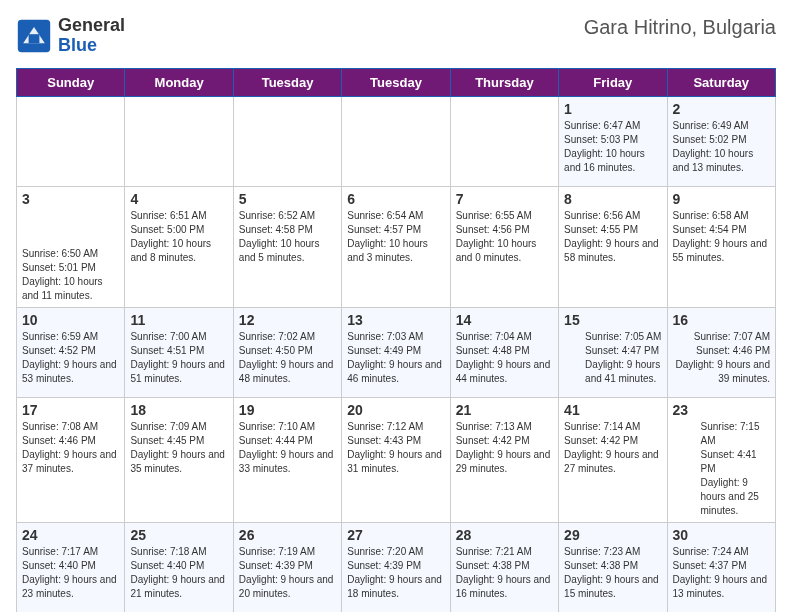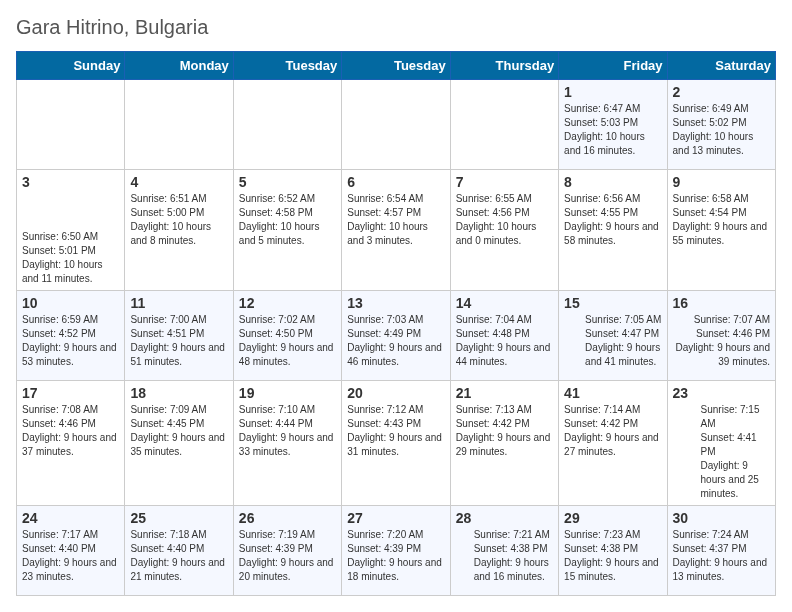--- a/index.html
+++ b/index.html
@@ -60,26 +60,26 @@
       color: #555;
     }
 
     .calendar-table {
       width: 100%;
       border-collapse: collapse;
       table-layout: fixed;
     }
 
     .calendar-table thead tr th {
-      background-color: #0369a1;
+      background-color: #701a75;
       color: #fff;
       padding: 6px 4px;
       font-size: 13px;
       font-weight: bold;
-      text-align: right;
+      text-align: center;
       border: 1px solid #1a5fb4;
     }
 
     .calendar-table tbody tr td {
       vertical-align: top;
       padding: 4px 5px;
       border: 1px solid #ccc;
       height: 90px;
       font-size: 10.5px;
       color: #333;
@@ -108,20 +108,31 @@
     }
 
     .empty-cell {
       background: #fff !important;
     }
   </style>
 </head>
 <body>
 
 <div class="header-section">
+  <div class="logo">
+    <svg class="logo-icon" viewBox="0 0 40 40">
+      <rect x="2" y="2" width="36" height="36" rx="4" fill="#1a5fb4"></rect>
+      <polygon points="8,28 20,10 32,28" fill="white" opacity="0.9"></polygon>
+      <rect x="14" y="18" width="12" height="10" fill="#1a5fb4"></rect>
+    </svg>
+    <div class="logo-text">
+      <span class="general">General</span>
+      <span class="blue">Blue</span>
+    </div>
+  </div>
   <div class="title-section">
     <div class="location-subtitle">Gara Hitrino, Bulgaria</div>
   </div>
 </div>
 
 <table class="calendar-table">
   <thead>
     <tr id="header-row">
     <th>Sunday</th>
         <th>Monday</th>
@@ -304,21 +315,21 @@
 Daylight: 9 hours and 20 minutes.</div>
         </td>
         <td>
           <span class="day-number">27</span>
           <div class="day-info" style="white-space: pre-line;">Sunrise: 7:20 AM
 Sunset: 4:39 PM
 Daylight: 9 hours and 18 minutes.</div>
         </td>
         <td>
           <span class="day-number">28</span>
-          <div class="day-info" style="white-space: pre-line; margin-left: 18px;">Sunrise: 7:21 AM
+          <div class="day-info" style="white-space: pre-line;">Sunrise: 7:21 AM
 Sunset: 4:38 PM
 Daylight: 9 hours and 16 minutes.</div>
         </td>
         <td>
           <span class="day-number">29</span>
           <div class="day-info" style="white-space: pre-line;">Sunrise: 7:23 AM
 Sunset: 4:38 PM
 Daylight: 9 hours and 15 minutes.</div>
         </td>
         <td>

